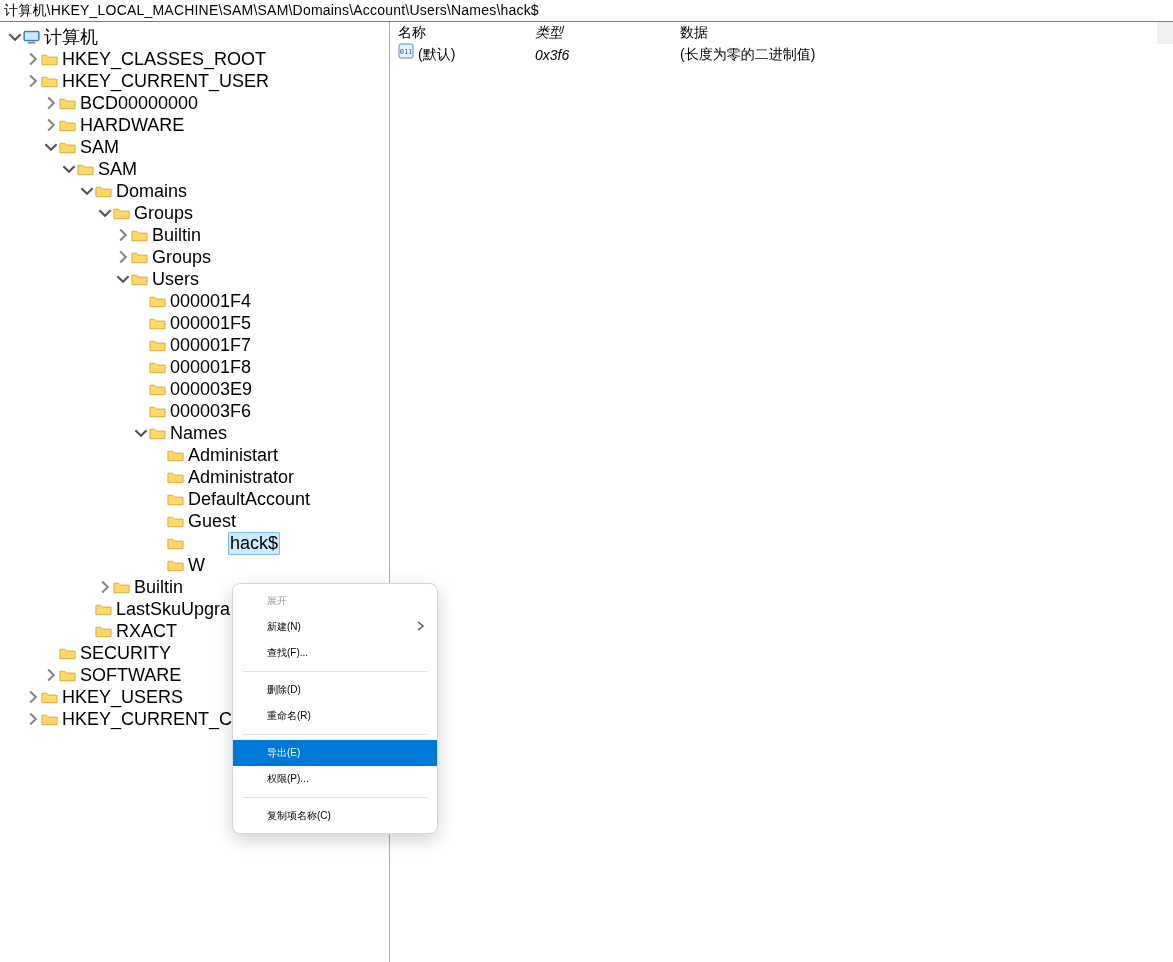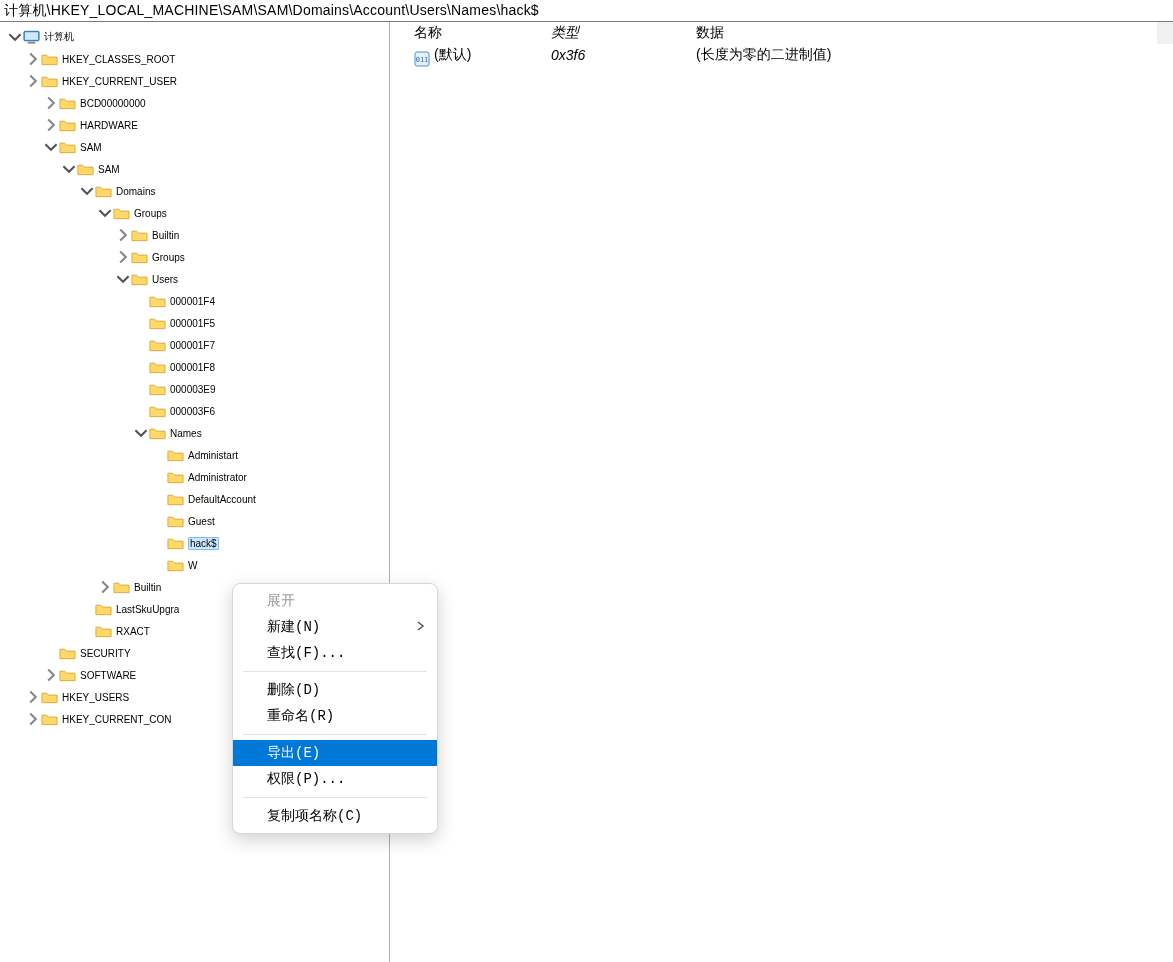--- a/index.html
+++ b/index.html
@@ -50,32 +50,31 @@
     right: 0; top: 0;
     width: 16px;
     height: 22px;
     background: #f0f0f0;
   }
   .detail-header, .detail-row {
     display: flex;
     align-items: center;
     height: 22px;
     font-size: 14px;
-    margin-left: 16px;
   }
   .detail-header {
     border-bottom: 1px solid transparent;
     color: #000;
   }
   .col-name { width: 145px; padding-left: 8px;}
   .col-type { width: 145px; font-style: italic; }
   .col-data { flex: 1; }
   .detail-row .col-name { display:flex; align-items:center; gap:4px;}
   .bin-icon {
-    width:16px; height:24px; display:inline-flex; align-items:flex-end; justify-content:center;
+    width:16px; height:24px; display:inline-flex; align-items:flex-start; justify-content:center;
   }
   .bin-icon svg { width:16px; height:16px; }
   .row {
     display: flex;
     align-items: center;
     height: 22px;
     white-space: nowrap;
     cursor: default;
   }
   .toggle {
@@ -83,43 +82,43 @@
     display: inline-flex; align-items:center; justify-content:center;
     color:#555;
     font-size: 10px;
   }
   .icon {
     width: 18px; height: 16px;
     display: inline-flex; align-items:center; justify-content:center;
     margin-right: 4px;
   }
   .icon svg { width: 17px; height: 14px; }
-  .label { font-size: 10px; }
+  .label { font-size: 18px; }
   .indent { display:inline-block; }
   .selected {
     background: #cde8ff;
     border: 1px solid #7abdf7;
     padding: 0 1px;
     border-radius: 1px;
+    margin-left: 40px;
   }
 
   
   .context-menu {
     position: absolute;
     left: 232px;
     top: 561px;
     width: 206px;
     background: #fff;
     border: 1px solid #d6d6d6;
     border-radius: 8px;
     box-shadow: 0 6px 18px rgba(0,0,0,0.18);
     padding: 4px 0;
-    font-size: 14px;
+    font-size: 10px;
     z-index: 50;
-    font-family: Liberation Mono, monospace;
   }
   .menu-item {
     height: 26px;
     display:flex; align-items:center;
     padding: 0 24px 0 34px;
     position: relative;
     color:#000;
   }
   .menu-item.disabled { color:#9a9a9a; }
   .menu-item .sub-indicator {

